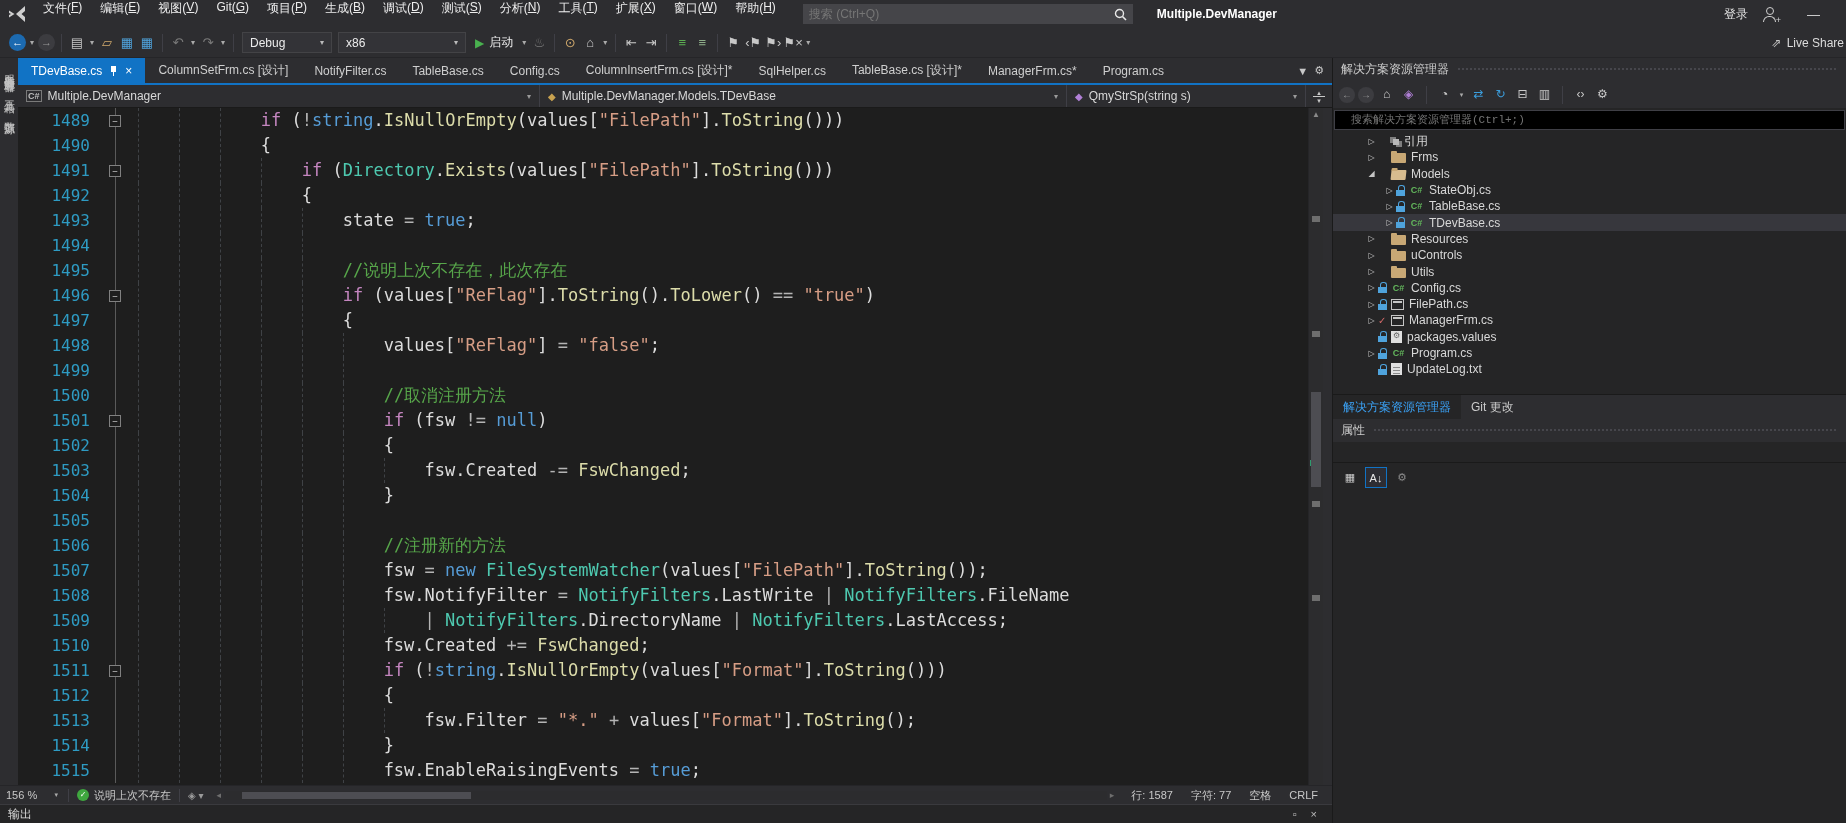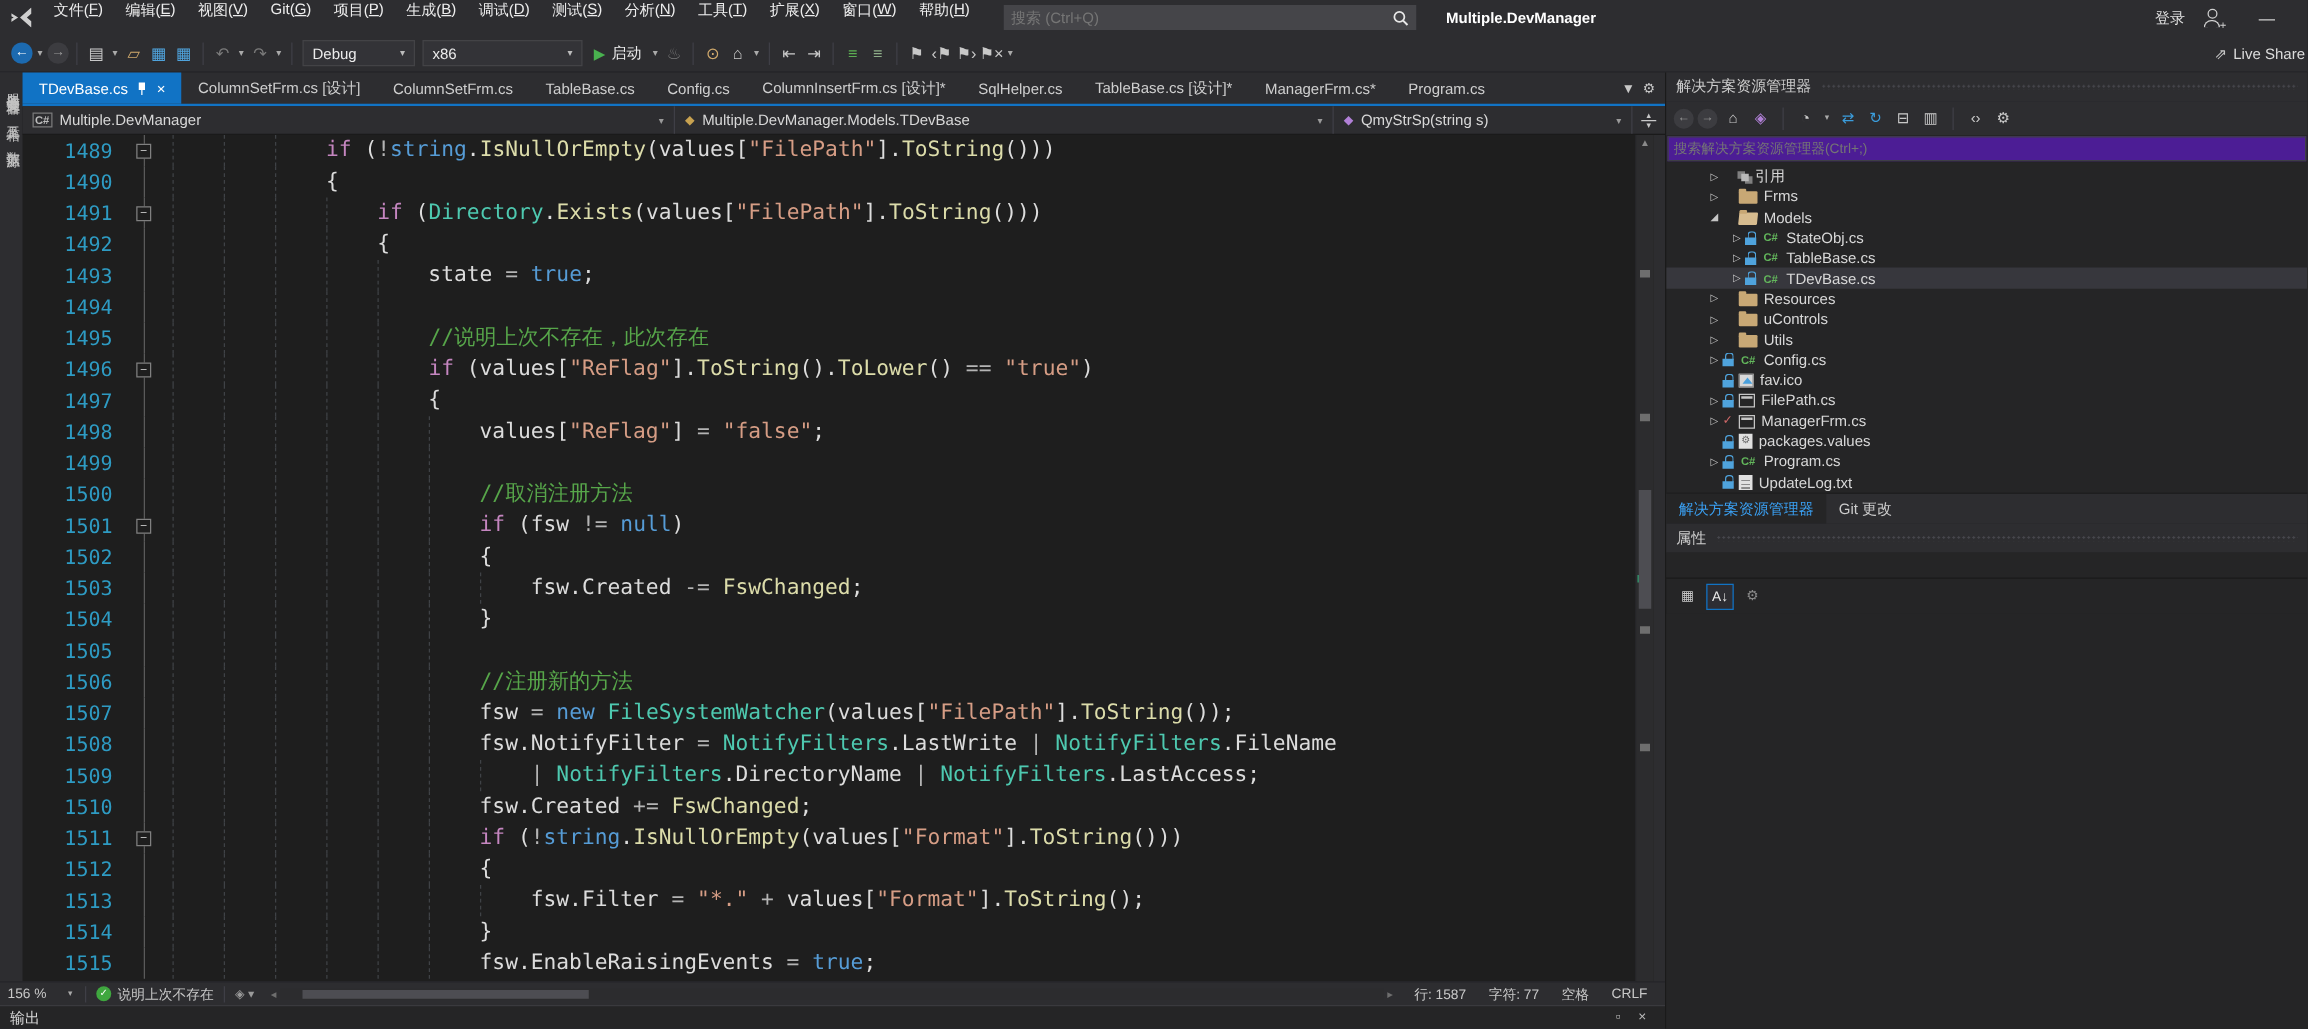--- a/index.html
+++ b/index.html
@@ -116,21 +116,21 @@
   
   .rpanel{width:514px;background:#252526;border-left:1px solid #1a1a1a;display:flex;flex-direction:column;flex:none;}
   .rhead{height:23px;background:#2D2D30;display:flex;align-items:center;font-size:12px;color:#cccccc;padding:0 8px;gap:8px;flex:none;}
   .grip{flex:1;height:5px;background-image:radial-gradient(#46464c 1px,transparent 1px);background-size:4px 4px;}
   .rtools{height:27px;display:flex;align-items:center;padding:0 6px;gap:3px;background:#2D2D30;flex:none;}
   .sic{width:19px;height:19px;line-height:19px;text-align:center;font-size:12px;color:#c8c8c8;flex:none;}
   .sic.circ{width:16px;height:16px;line-height:15px;border-radius:50%;background:#3c3c40;font-size:10px;color:#9a9a9a;}
   .sic.purple{color:#b180d7;} .sic.blue{color:#3b9ddc;}
   .sic.dd{width:9px;font-size:7px;color:#aaa;}
   .rsearch{height:22px;padding:1px 1px;background:#252526;flex:none;}
-  .rsearch input{width:100%;height:20px;background:#4c1d95;border:1px solid #3f3f46;color:#8a8a8a;font-size:11px;padding:0 4px;font-family:Liberation Sans, sans-serif;outline:none;}
+  .rsearch input{width:100%;height:20px;background:#000000;border:1px solid #3f3f46;color:#8a8a8a;font-size:11px;padding:0 16px;font-family:Liberation Mono, monospace;outline:none;}
   .tree{height:264px;overflow:hidden;padding-top:3px;flex:none;}
   .trow{height:16.3px;display:flex;align-items:center;font-size:12px;color:#d8d8d8;cursor:default;}
   .trow.sel{background:#37373D;}
   .tarrow{width:13px;text-align:center;font-size:8px;color:#c5c5c5;flex:none;}
   .tlock{position:relative;width:10px;height:11px;margin-right:3px;flex:none;}
   .tlock::before{content:"";position:absolute;top:0;left:2px;width:5px;height:5px;border:1px solid #4fa3dc;border-bottom:none;border-radius:3px 3px 0 0;}
   .tlock::after{content:"";position:absolute;bottom:0;left:0;width:9px;height:6px;background:#4fa3dc;}
   .tcheck{width:10px;margin-right:3px;color:#d16969;font-size:10px;flex:none;}
   .tico{width:15px;height:12px;margin-right:5px;position:relative;flex:none;}
   .ti-folder{background:#C8A875;border-radius:1px;height:10px;margin-top:2px;}
@@ -269,21 +269,21 @@
           <div class="tabstrip" id="tabstrip">
               <div class="tab active">
                 <span>TDevBase.cs</span>
                 <span class="pin"></span>
                 <span class="cl">×</span>
               </div>
               <div class="tab">
                 <span>ColumnSetFrm.cs [设计]</span>
               </div>
               <div class="tab">
-                <span>ColumnSetFrm.cs</span>
+                <span>NotifyFilter.cs</span>
               </div>
               <div class="tab">
                 <span>TableBase.cs</span>
               </div>
               <div class="tab">
                 <span>Config.cs</span>
               </div>
               <div class="tab">
                 <span>ColumnInsertFrm.cs [设计]*</span>
               </div>
@@ -486,26 +486,20 @@
             <span class="tico ti-folder"></span>
             <span>Utils</span>
           </div>
           <div class="trow" style="padding-left: 32px;">
             <span class="tarrow">▷</span>
             <span class="tlock"></span>
             <span class="tico ti-cs">C#</span>
             <span>Config.cs</span>
           </div>
           <div class="trow" style="padding-left: 32px;">
-            <span class="tarrow"></span>
-            <span class="tlock"></span>
-            <span class="tico ti-img"></span>
-            <span>fav.ico</span>
-          </div>
-          <div class="trow" style="padding-left: 32px;">
             <span class="tarrow">▷</span>
             <span class="tlock"></span>
             <span class="tico ti-form"></span>
             <span>FilePath.cs</span>
           </div>
           <div class="trow" style="padding-left: 32px;">
             <span class="tarrow">▷</span>
             <span class="tcheck">✓</span>
             <span class="tico ti-form"></span>
             <span>ManagerFrm.cs</span>

